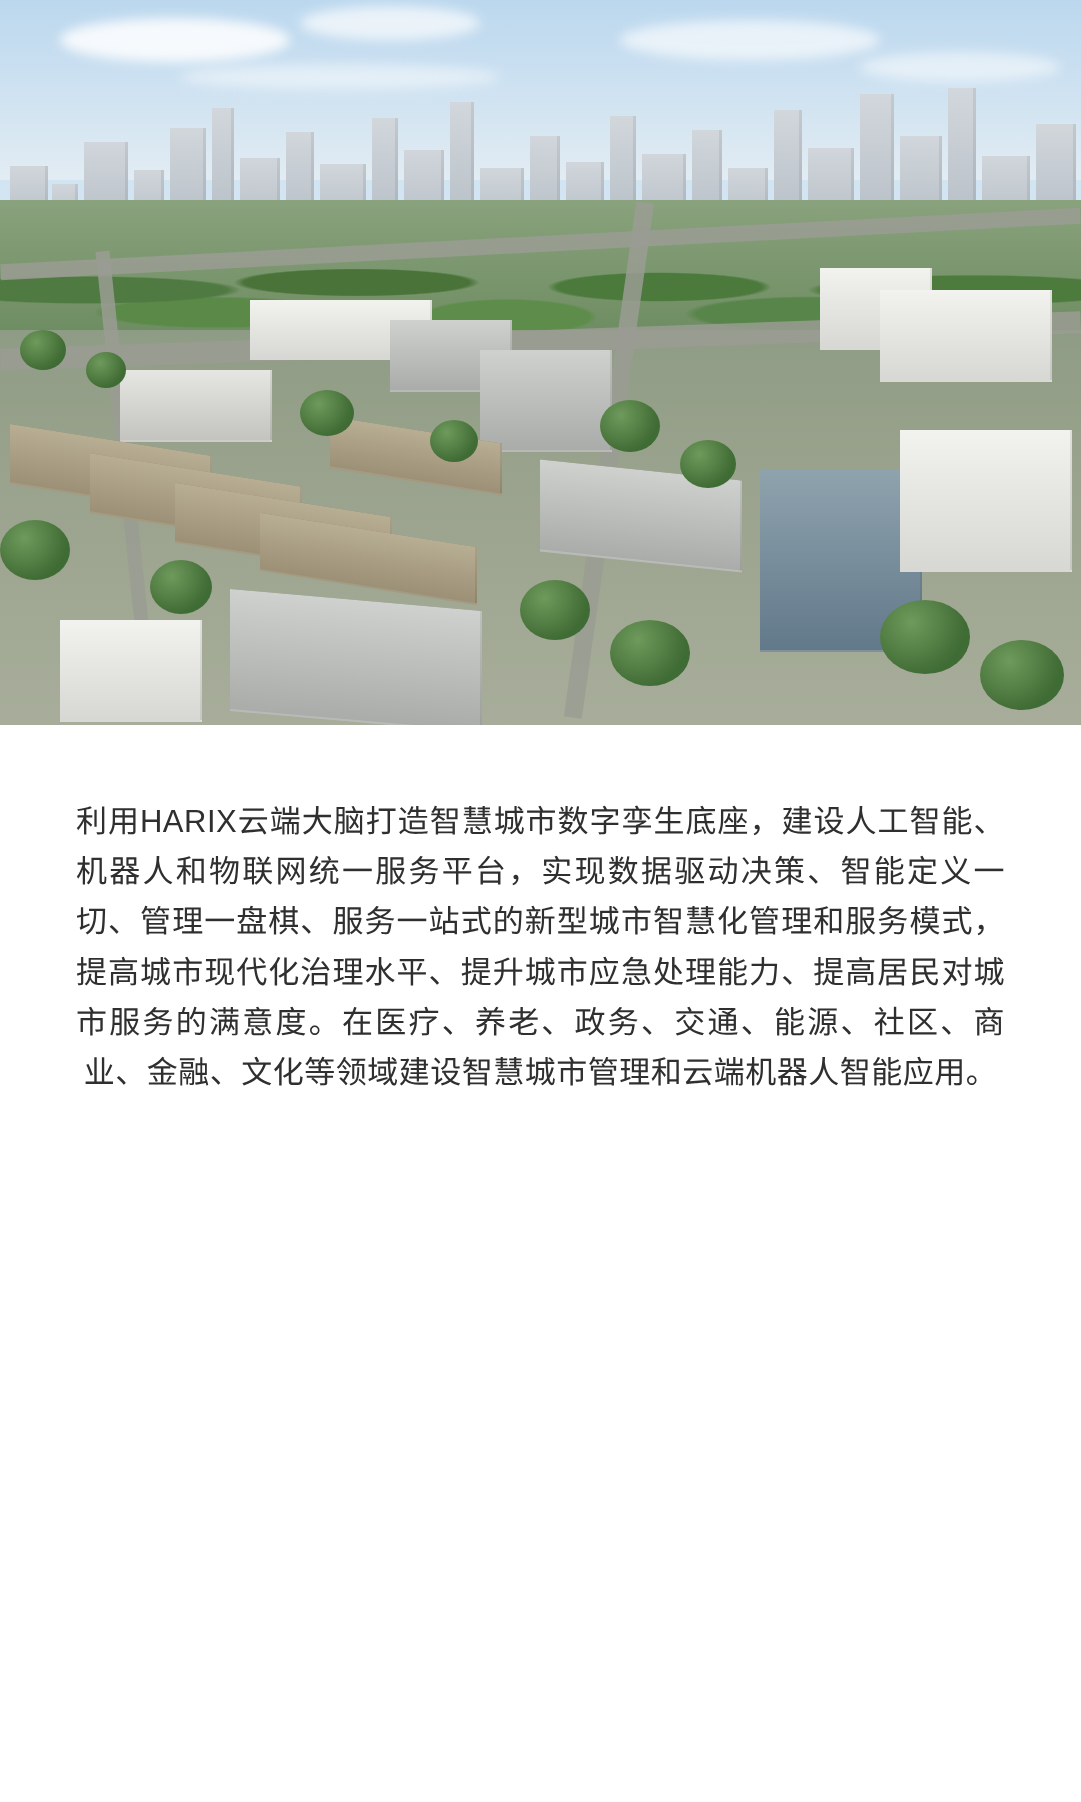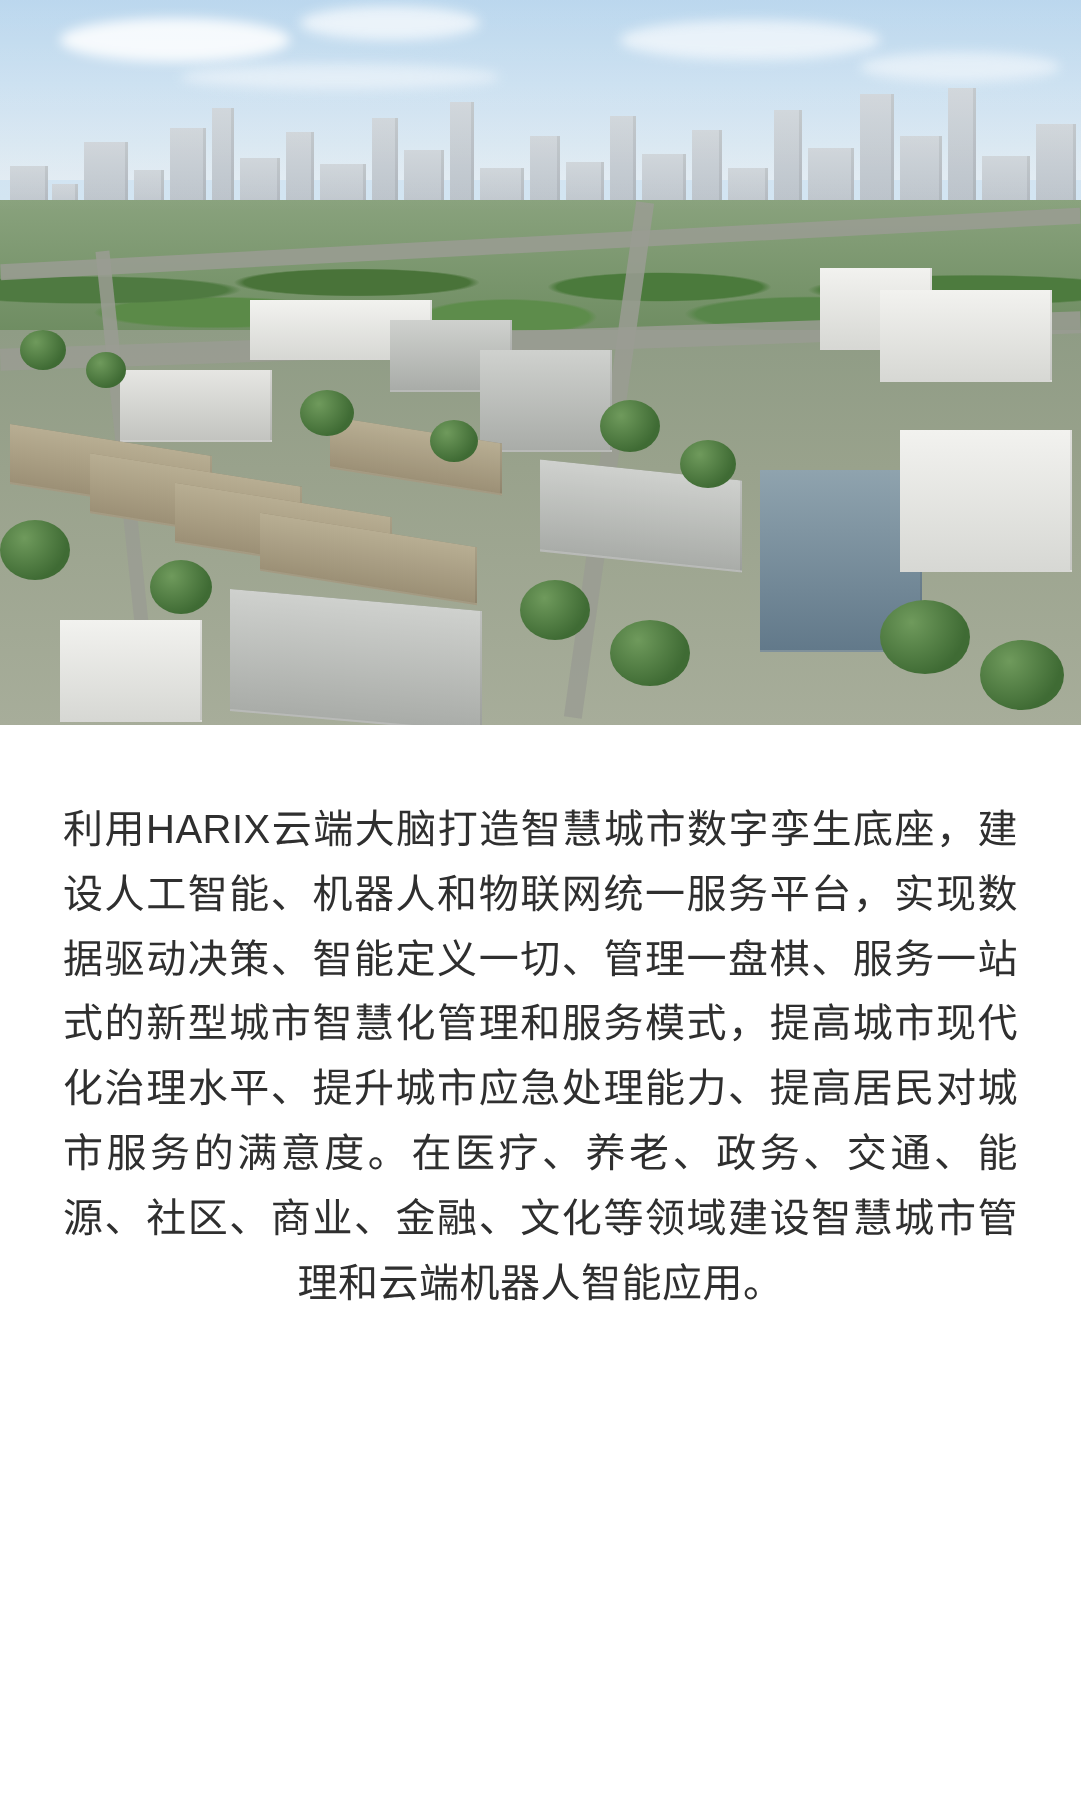--- a/index.html
+++ b/index.html
@@ -118,27 +118,27 @@
   }
   .subtitle {
     font-size: 44px;
     font-weight: 700;
     color: #2b2b2b;
     line-height: 1.38;
     letter-spacing: 1px;
     margin: 0 10px 42px 10px;
   }
   .body-text {
-    font-size: 40px;
+    font-size: 31px;
     color: #2f2f2f;
     line-height: 1.62;
     text-align: justify;
     text-align-last: center;
     letter-spacing: 0.5px;
-    margin: 0 3px;
+    margin: 0 16px;
   }
 </style>
 </head>
 <body>
 
 <div class="page">
 
   <div class="hero">
     <div class="sky"></div>
     <div class="cloud c1"></div>

